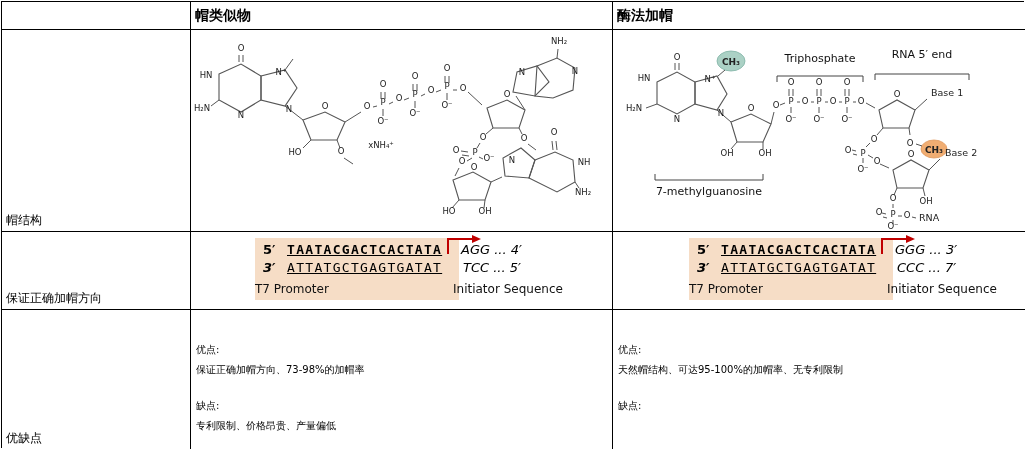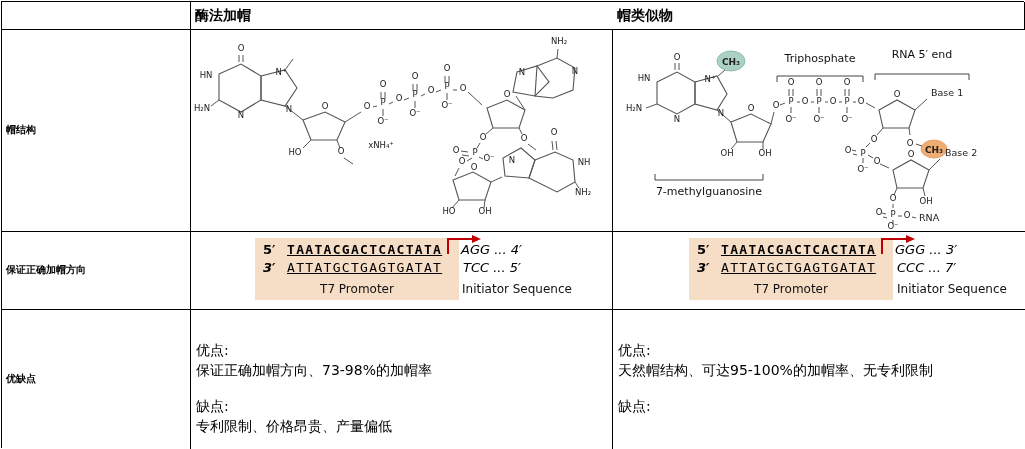--- a/index.html
+++ b/index.html
@@ -10,22 +10,22 @@
   .table { position:absolute; left:1px; top:1px; width:1023px; height:447px;
            border:1px solid #000; display:grid;
            grid-template-columns:189px 422px 412px;
            grid-template-rows:28px 202px 78px 139px; }
   .cell { position:relative; border-right:1px solid #000; border-bottom:1px solid #000; overflow:hidden; background:#fff; }
   .cell.lc { border-right:none; }
   .cell.lr { border-bottom:none; }
 
   .header-cell { display:flex; align-items:center; padding-left:4px;
                  font-weight:bold; font-size:14px; }
-  .rowlabel-cell { display:flex; align-items:center; padding:0 2px 2px 4px;
-                   font-weight:bold; font-size:10px; }
+  .rowlabel-cell { display:flex; align-items:flex-end; padding:0 2px 2px 4px;
+                   font-weight:normal; font-size:12px; }
 
   svg.structure { display:block; width:100%; height:100%; }
   .bond { fill:none; stroke:#555; stroke-width:1; }
   .ring { fill:none; stroke:#555; stroke-width:1.1; }
   .bracket { fill:none; stroke:#444; stroke-width:1; }
   text.atom { font-size:8.5px; fill:#222; text-anchor:middle;
               font-family:"DejaVu Sans",sans-serif; }
   text.ch3 { font-size:9px; font-weight:bold; }
   text.anno { font-size:11px; fill:#111; text-anchor:middle;
               font-family:"DejaVu Sans",sans-serif; }
@@ -34,37 +34,37 @@
   .hl-orange { fill:#f0a96b; stroke:#dd9150; stroke-width:0.8; opacity:0.95; }
 
   .peach-box { position:absolute; background:#f6ddc6; }
   .prime { position:absolute; font-size:13px; font-weight:bold; white-space:pre; }
   .prime.it { font-style:italic; }
   .seq { position:absolute; font-family:"DejaVu Sans Mono","Liberation Mono",monospace;
          font-size:13px; letter-spacing:1.3px; text-decoration:underline; white-space:pre; }
   .seq-top { font-weight:bold; }
   .seq-bot { }
   .init { position:absolute; font-size:13px; font-style:italic; white-space:pre; }
-  .seq-label { position:absolute; font-size:12px; text-align:center; color:#111; }
+  .seq-label { position:absolute; font-size:12px; color:#111; }
   .tss-arrow { position:absolute; width:42px; height:22px; }
 
-  .proscons-cell { padding:30px 6px 0 5px; font-size:14px; line-height:20px; }
+  .proscons-cell { padding:30px 6px 0 5px; font-size:10px; line-height:20px; }
   .pc-block + .pc-block { margin-top:16px; }
 </style>
 </head>
 <body>
 
 <div class="table">
 
   <div class="cell header-cell"></div>
+  <div class="cell header-cell">
+    <span>帽类似物</span>
+  </div>
   <div class="cell header-cell lc">
     <span>酶法加帽</span>
-  </div>
-  <div class="cell header-cell">
-    <span>帽类似物</span>
   </div>
 
   <div class="cell rowlabel-cell">
     <span>帽结构</span>
   </div>
 
   <div class="cell">
     <svg class="structure" viewBox="0 0 421 201">
       <g>
         <path class="ring" d="M28,44 L50,34 L70,46 L70,70 L50,82 L28,70 Z"></path>

